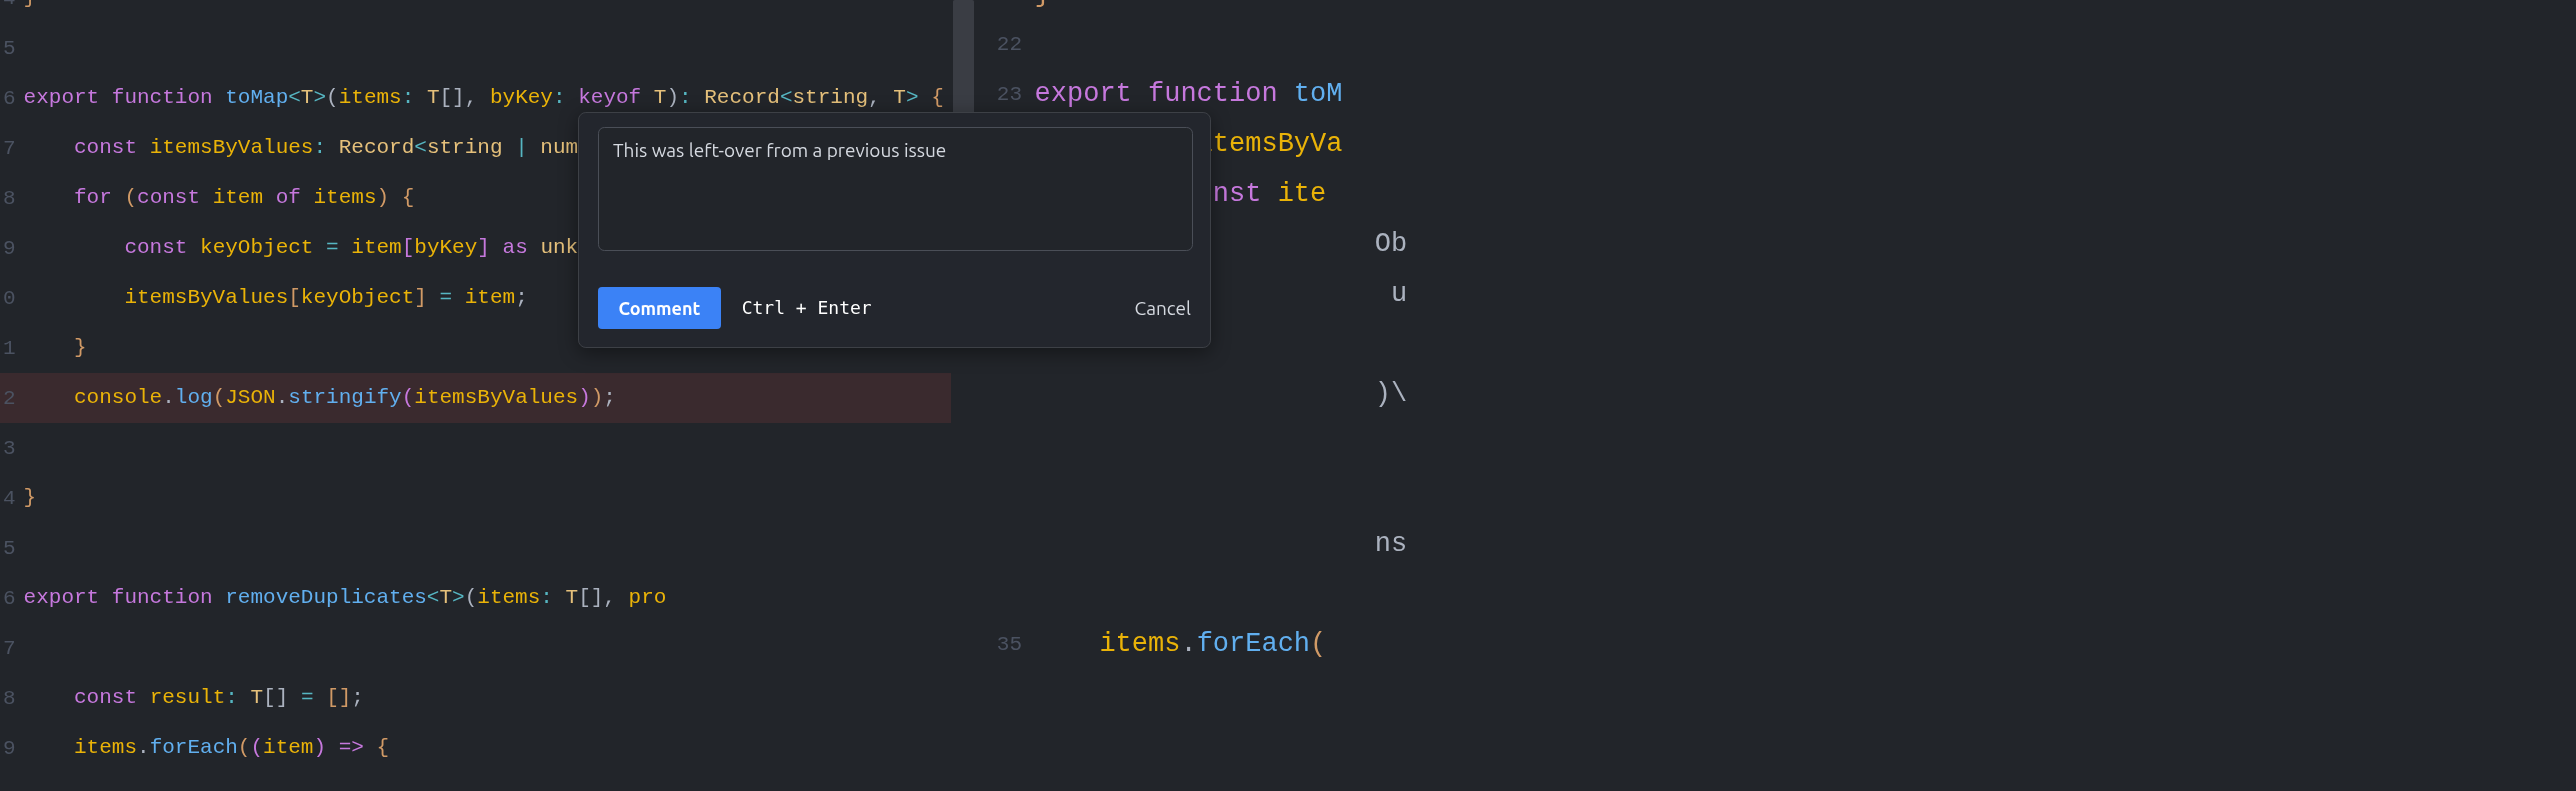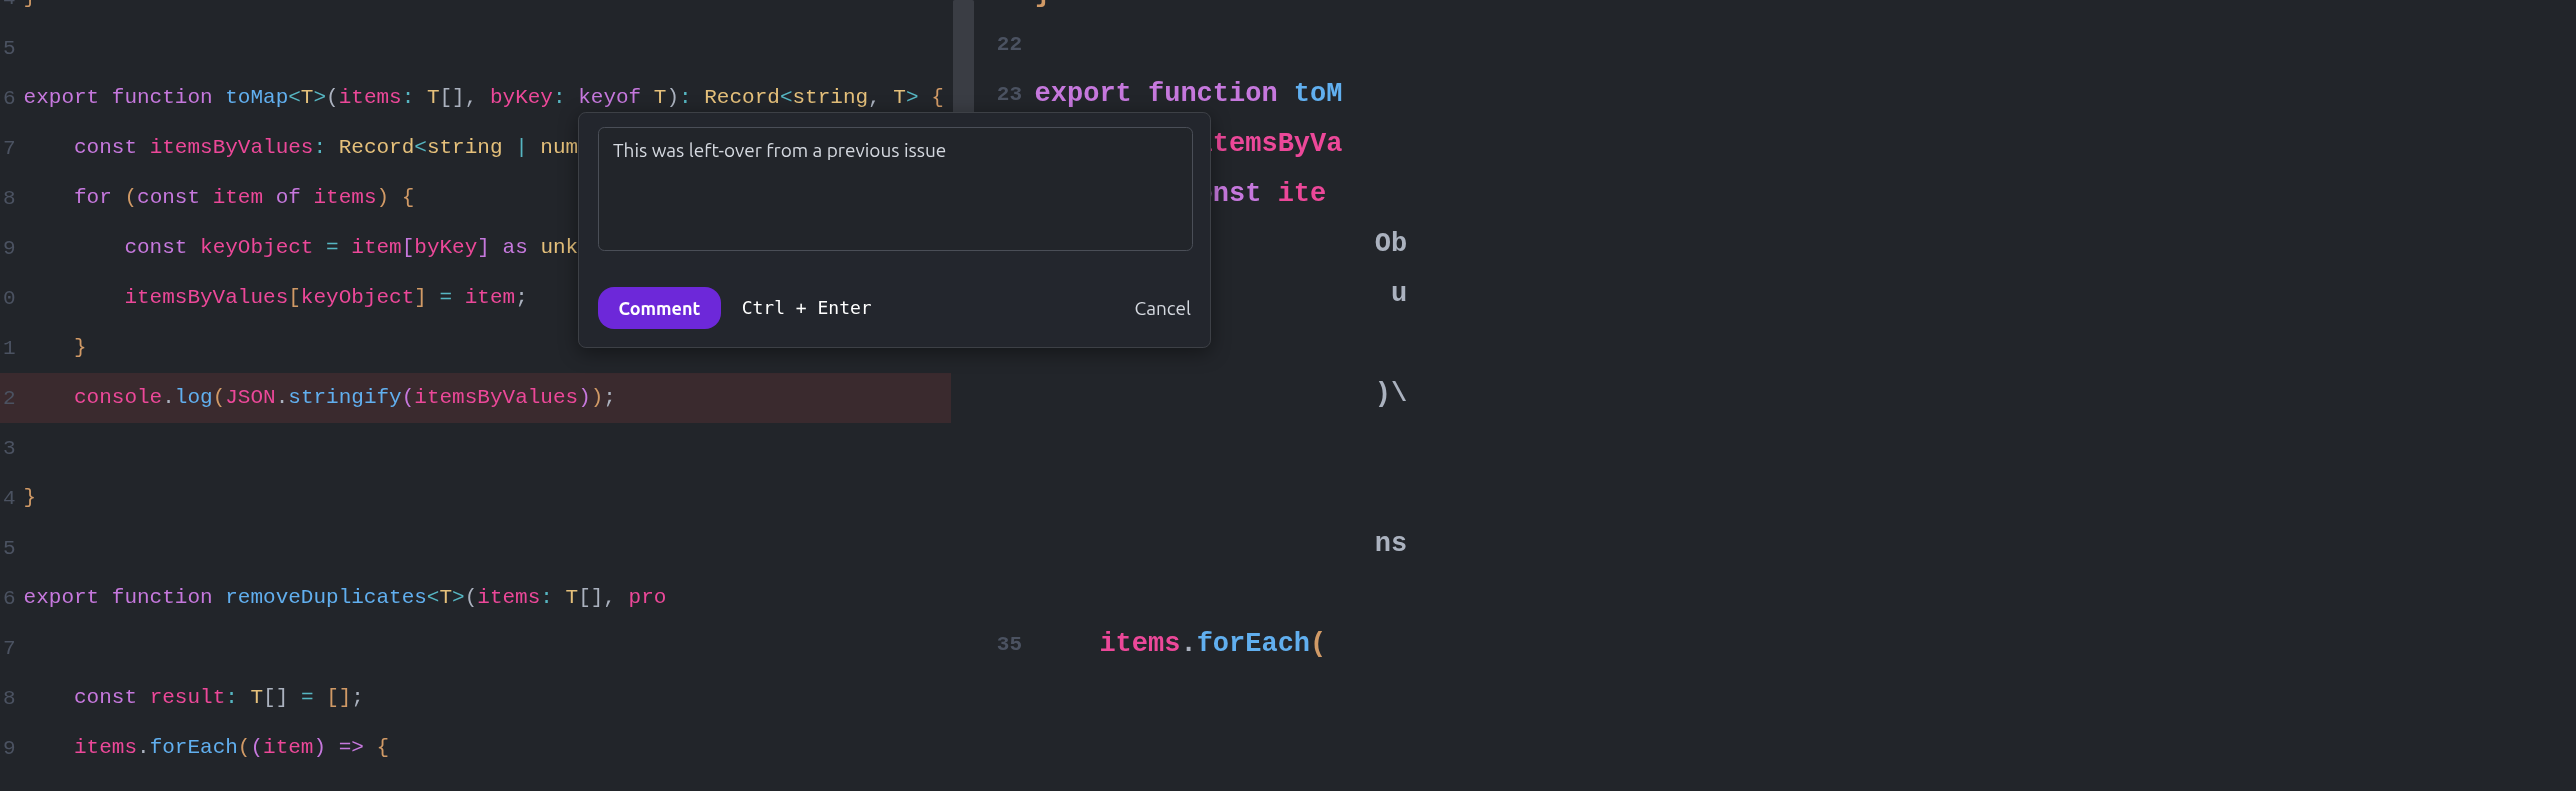--- a/index.html
+++ b/index.html
@@ -53,21 +53,21 @@
   .hl-line .code,
   .hl-line .ln {
     background: #3a2a2e;
   }
   .hl-line {
     background: #3a2a2e;
   }
   
   .kw   { color: #c678dd; }
   .fn   { color: #61afef; }
-  .id   { color: #ec4899; }
+  .id   { color: #eab308; }
   .type { color: #e5c07b; }
   .op   { color: #56b6c2; }
   .pn   { color: #abb2bf; }
   .br   { color: #d19a66; }
   .br2  { color: #c678dd; }
 
   
   .scrollbar-track {
     position: absolute;
     left: 953px;
@@ -79,21 +79,20 @@
   }
 
   
   .right-pane {
     position: absolute;
     left: 983px;
     top: 0;
     width: 1593px;
     height: 792px;
     overflow: hidden;
-    font-weight: bold;
   }
   .right-code-area {
     position: absolute;
     left: 0;
     top: -31px;
     width: 100%;
   }
   .right-line {
     display: flex;
     align-items: center;
@@ -146,24 +145,24 @@
   .dialog-footer {
     position: absolute;
     left: 19px;
     right: 19px;
     bottom: 17.3px;
     height: 44px;
     display: flex;
     align-items: center;
   }
   .btn-primary {
-    background: #6d28d9;
+    background: #3b82f6;
     color: #ffffff;
     border: none;
-    border-radius: 16px;
+    border-radius: 4px;
     font-size: 18px;
     font-weight: 600;
     padding: 11px 20.4px;
     cursor: pointer;
     font-family: inherit;
   }
   .shortcut {
     margin-left: 21px;
     color: #ffffff;
     font-family: ui-monospace, Menlo, Consolas, monospace;

